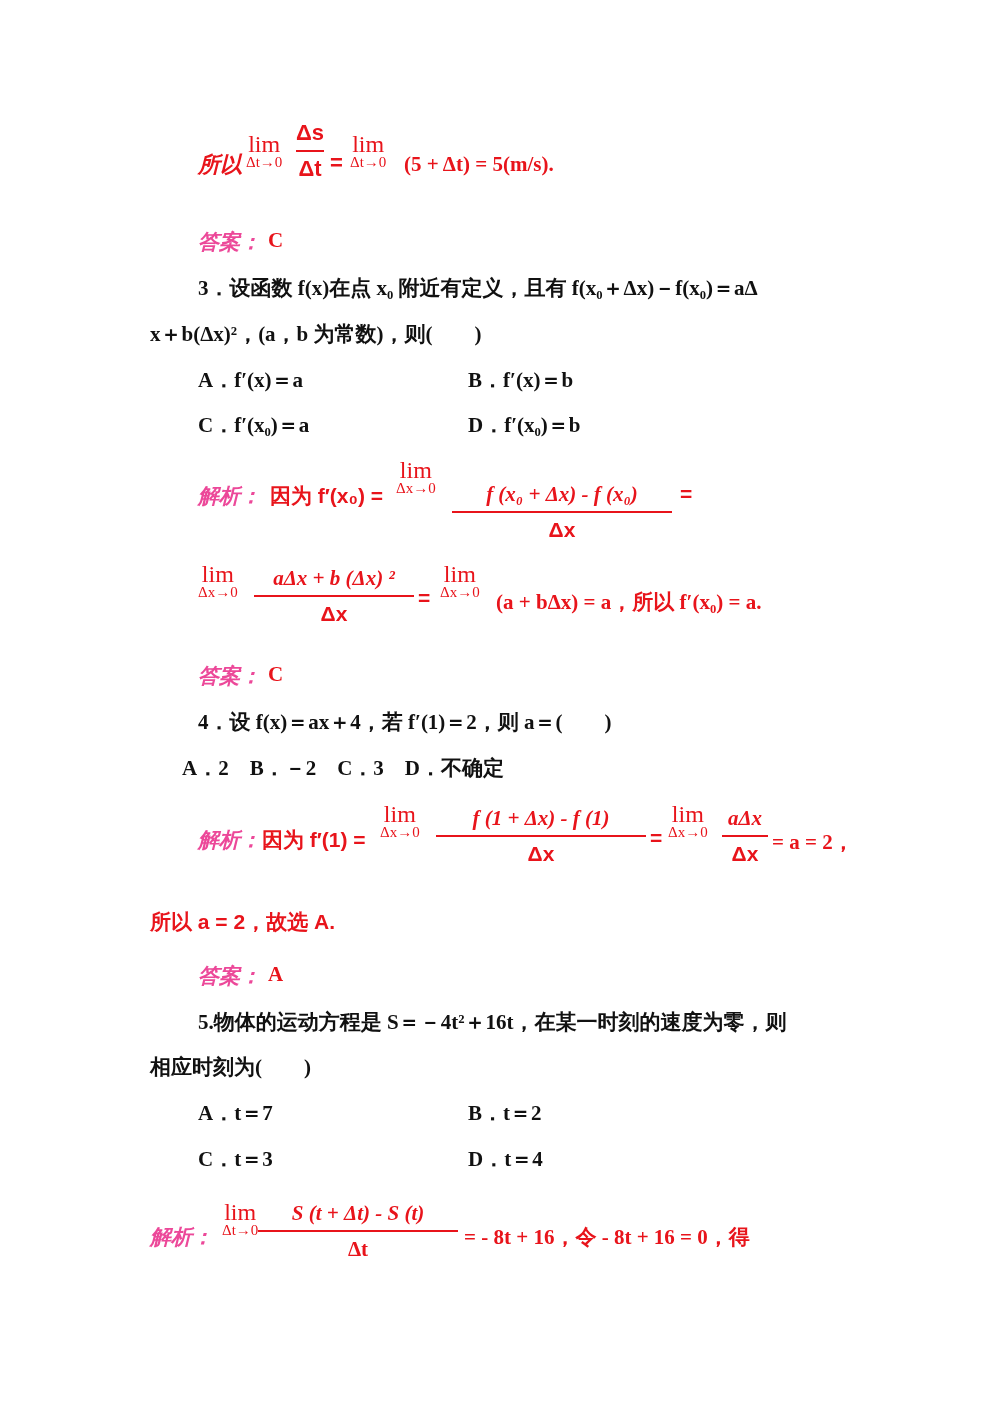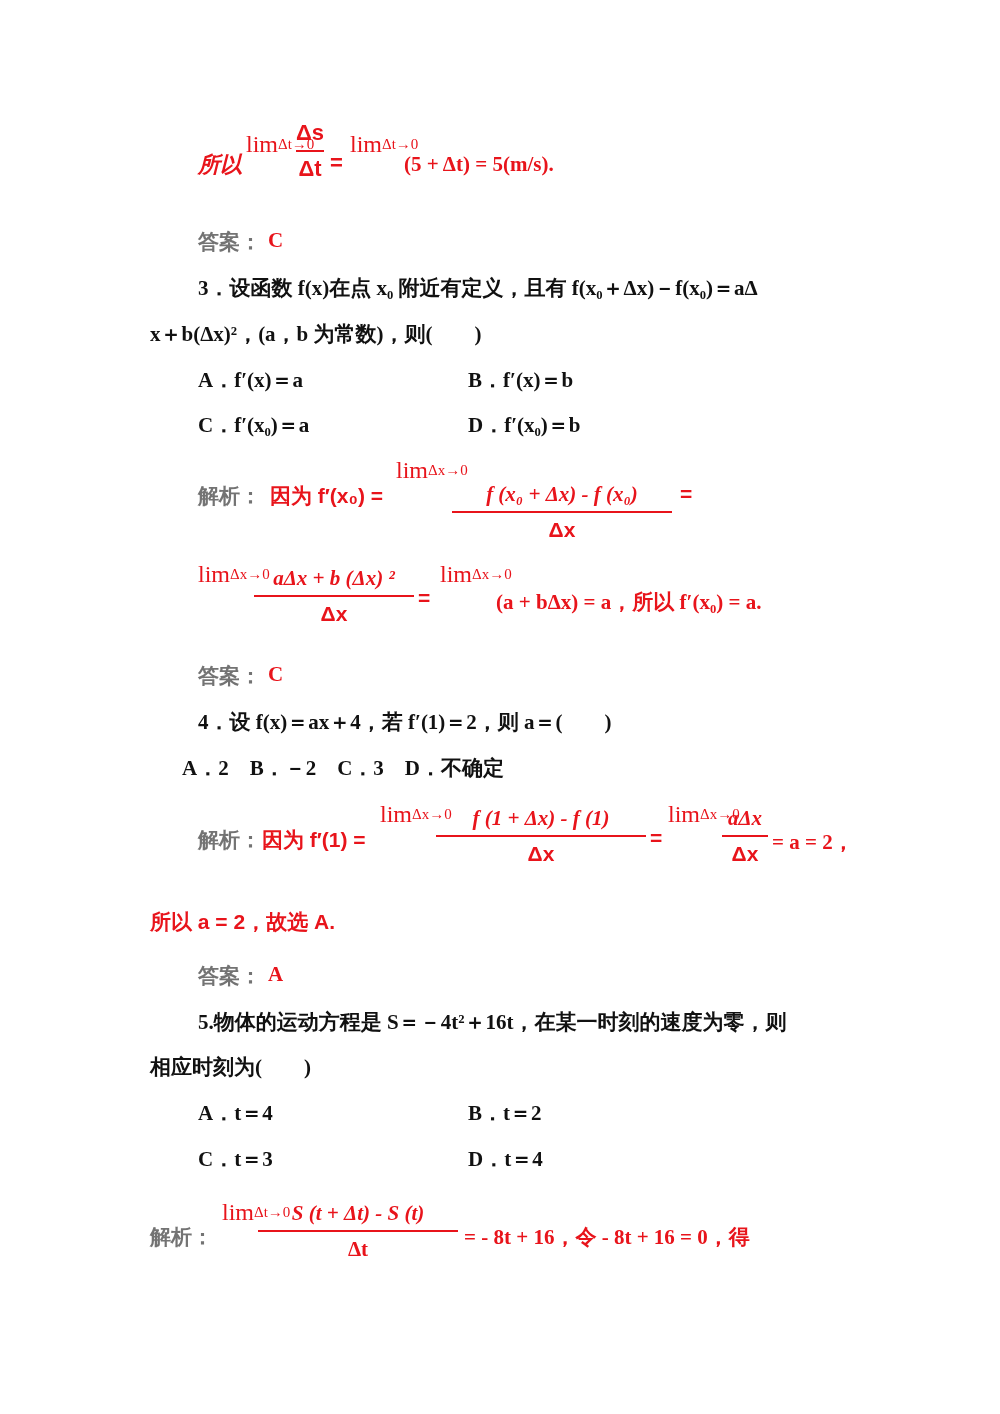--- a/index.html
+++ b/index.html
@@ -1,29 +1,29 @@
 <!DOCTYPE html>
 <html><head>
 <meta charset="utf-8">
 <style>
   html, body { margin:0; padding:0; background:#ffffff; }
   body { width:1000px; height:1414px; position:relative; overflow:hidden;
          font-family:"Liberation Serif", "DejaVu Serif", serif; font-weight:bold; color:#111; }
   .abs { position:absolute; white-space:nowrap; }
   .red { color:#e8141b; }
-  .blue { color:#737373; }
+  .blue { color:#ec4899;font-style:italic; }
   .black { color:#111; }
   .sans { font-family:"Liberation Sans","DejaVu Sans",sans-serif; }
   .it { font-style:italic; }
   .t21 { font-size:21px; }
   .t22 { font-size:22px; }
   .frac { position:absolute; display:flex; flex-direction:column; align-items:center; }
   .frac .num, .frac .den { white-space:nowrap; line-height:26px; }
   .frac .bar { width:100%; height:2px; background:#e8141b; margin:4px 0; }
-  .lim { position:absolute; display:flex; flex-direction:row; align-items:center; color:#e8141b; font-weight:normal; }
+  .lim { position:absolute; display:flex; flex-direction:column; align-items:center; color:#e8141b; font-weight:normal; }
   .lim .w { font-size:24px; line-height:24px; font-family:"Liberation Serif",serif; }
   .lim .s { font-size:15px; line-height:12px; font-family:"Liberation Serif",serif; }
 </style>
 </head>
 <body>
 
 <div>
   <span class="abs red sans t22" style="left:198px;top:150px;font-style:italic;">所以</span>
   <div class="lim" style="left:246px;top:132px;">
     <span class="w">lim</span>
@@ -124,21 +124,21 @@
 </div>
 
 <div>
   <span class="abs blue sans t21" style="left:198px;top:962px;">答案：</span>
   <span class="abs red t21" style="left:268px;top:962px;">A</span>
 </div>
 
 <div>
   <span class="abs black t21" style="left:198px;top:1008px;">5.物体的运动方程是 S＝－4t²＋16t，在某一时刻的速度为零，则</span>
   <span class="abs black t21" style="left:150px;top:1053px;">相应时刻为(　　)</span>
-  <span class="abs black t21" style="left:198px;top:1099px;">A．t＝4</span>
+  <span class="abs black t21" style="left:198px;top:1099px;">A．t＝7</span>
   <span class="abs black t21" style="left:468px;top:1099px;">B．t＝2</span>
   <span class="abs black t21" style="left:198px;top:1145px;">C．t＝3</span>
   <span class="abs black t21" style="left:468px;top:1145px;">D．t＝4</span>
 </div>
 
 <div>
   <span class="abs blue sans t21" style="left:150px;top:1223px;">解析：</span>
   <div class="lim" style="left:222px;top:1200px;">
     <span class="w">lim</span>
     <span class="s">Δt→0</span>

